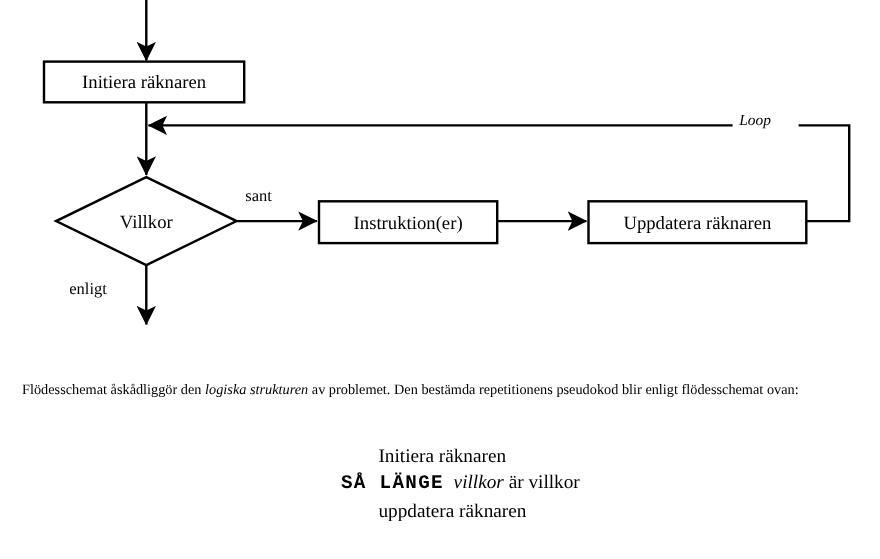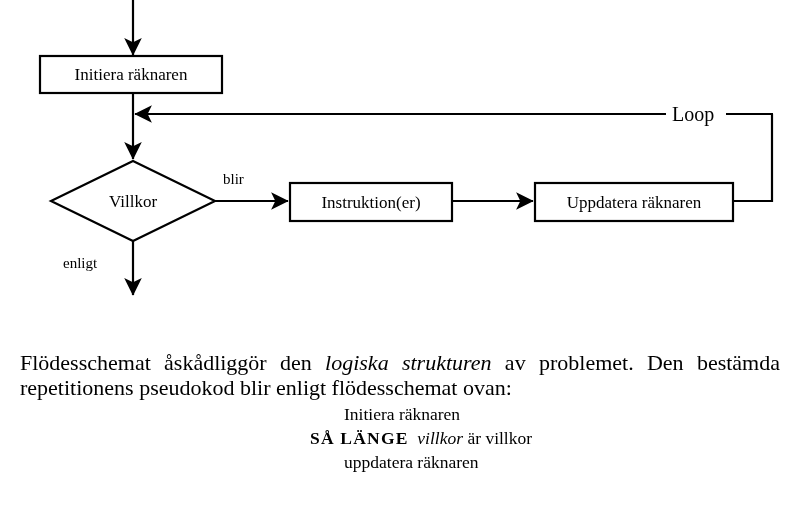--- a/index.html
+++ b/index.html
@@ -48,58 +48,59 @@
     pointer-events: none;
   }
 
   .edge-label {
     position: absolute;
     font-size: 15px;
     line-height: 1;
     white-space: nowrap;
   }
   .edge-label.italic {
-    font-size: 20px;
+    font-style: italic;
+    font-size: 14px;
   }
 
   
   #label-init   { left: 40px;  top: 56px;  width: 182px; height: 37px; }
   #label-cond   { left: 50px;  top: 181px; width: 166px; height: 40px; }
   #label-instr  { left: 290px; top: 183px; width: 162px; height: 38px; border-radius: 12px; }
   #label-update { left: 535px; top: 183px; width: 198px; height: 38px; }
 
   #label-sant   { left: 223px; top: 172px; }
   #label-falskt { left: 63px;  top: 256px; }
   #label-loop   { left: 672px; top: 104px; }
 
   
   #paragraph {
     position: absolute;
     left: 20px;
     top: 328px;
     width: 760px;
-    font-size: 22px;
+    font-size: 13px;
     line-height: 25px;
     text-align: justify;
     text-justify: inter-word;
   }
   #paragraph .it { font-style: italic; }
 
   
   #pseudocode {
     position: absolute;
     left: 310px;
     top: 402px;
     font-size: 17.5px;
     line-height: 24px;
   }
   #pseudocode .pc-line { white-space: pre; }
   #pseudocode .pc-indent { padding-left: 34px; }
   #pseudocode .kw {
-    font-family: Liberation Serif, serif;
+    font-family: Liberation Mono, monospace;
     font-weight: bold;
     letter-spacing: 1.2px;
   }
   #pseudocode .it { font-style: italic; }
 </style>
 </head>
 <body>
 
 <div id="page">
 
@@ -137,21 +138,21 @@
     </svg>
 
     <div class="node-label" id="label-init">Initiera räknaren</div>
 
     <div class="node-label" id="label-cond">Villkor</div>
 
     <div class="node-label" id="label-instr">Instruktion(er)</div>
 
     <div class="node-label" id="label-update">Uppdatera räknaren</div>
 
-    <div class="edge-label" id="label-sant">blir</div>
+    <div class="edge-label" id="label-sant">sant</div>
 
     <div class="edge-label" id="label-falskt">enligt</div>
 
     <div class="edge-label italic" id="label-loop">Loop</div>
 
   </div>
 
   <p id="paragraph"><span>Flödesschemat åskådliggör den </span><span class="it">logiska strukturen</span><span> av problemet. Den bestämda repetitionens pseudokod blir enligt flödesschemat ovan:</span></p>
 
   <div id="pseudocode">

